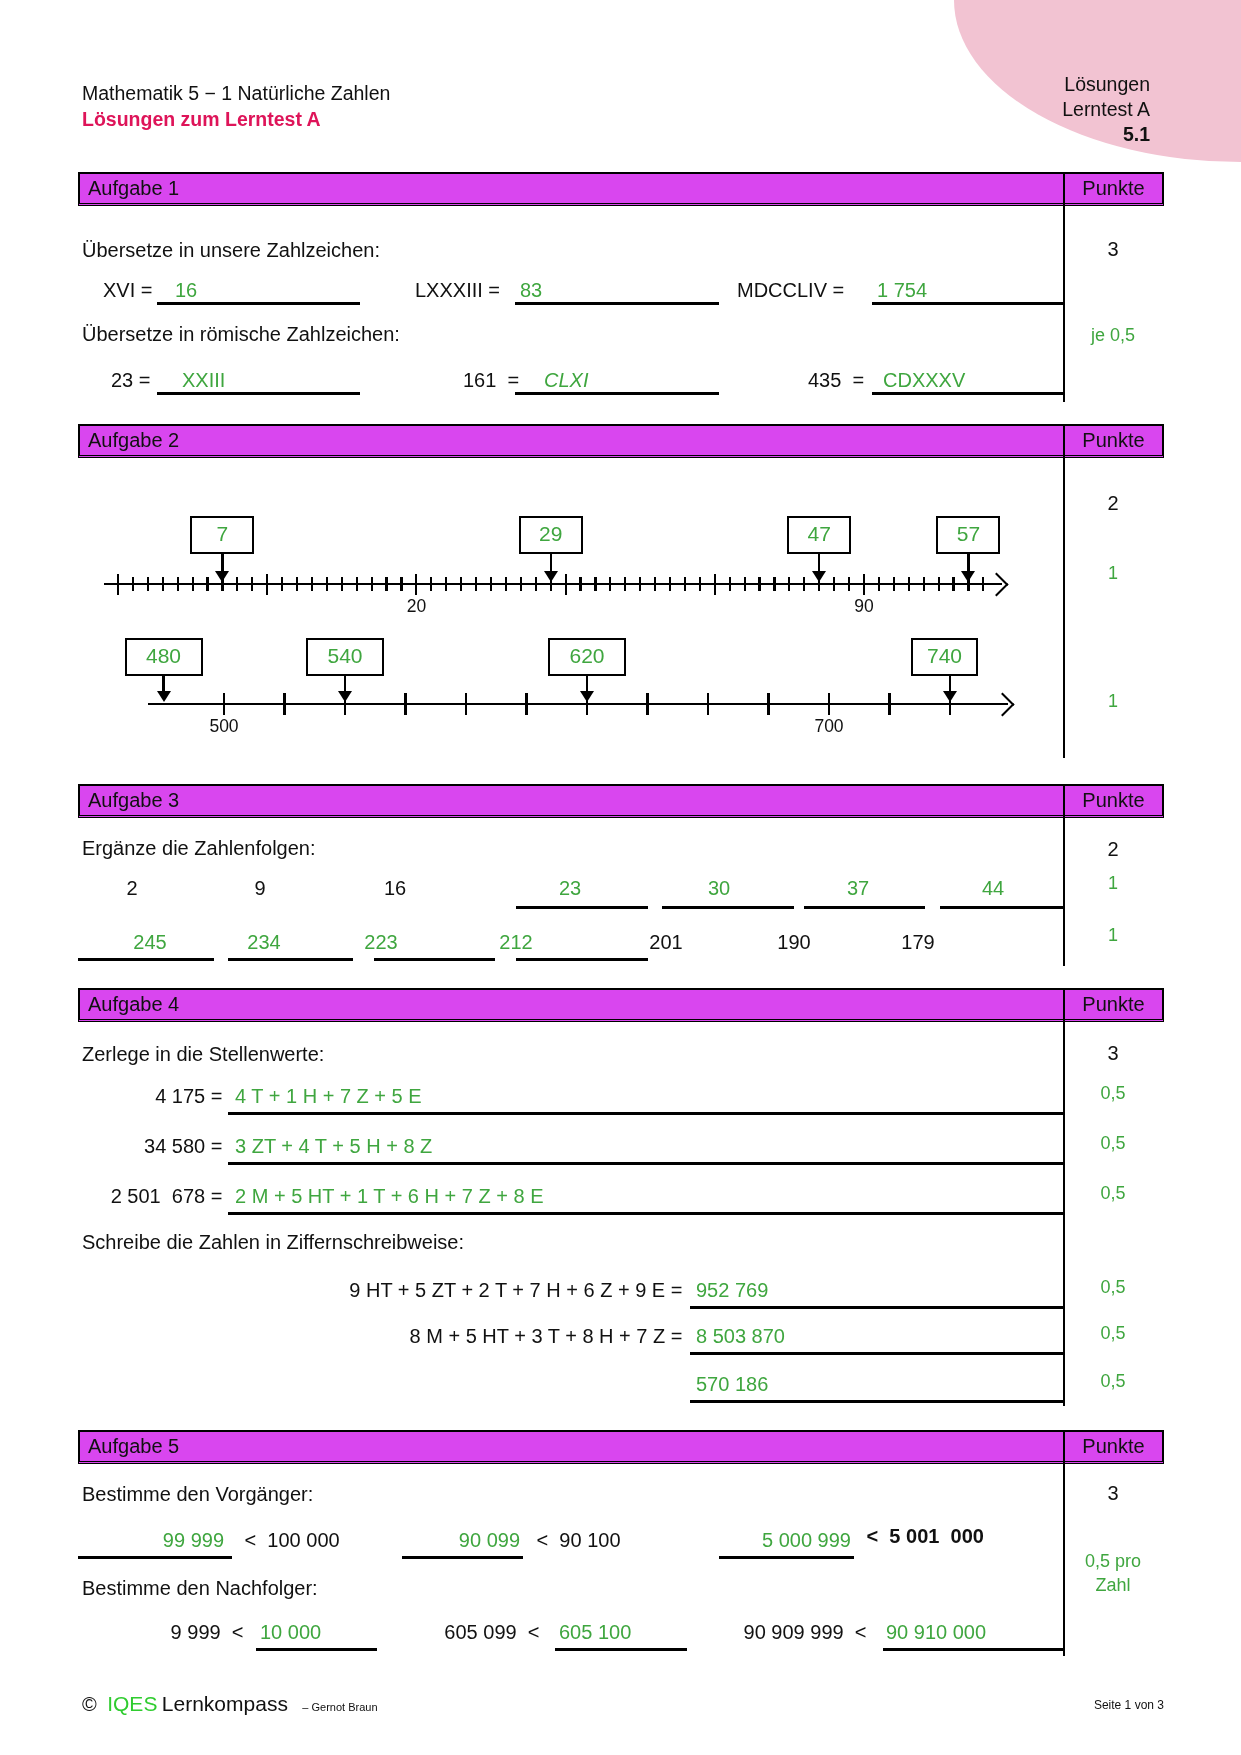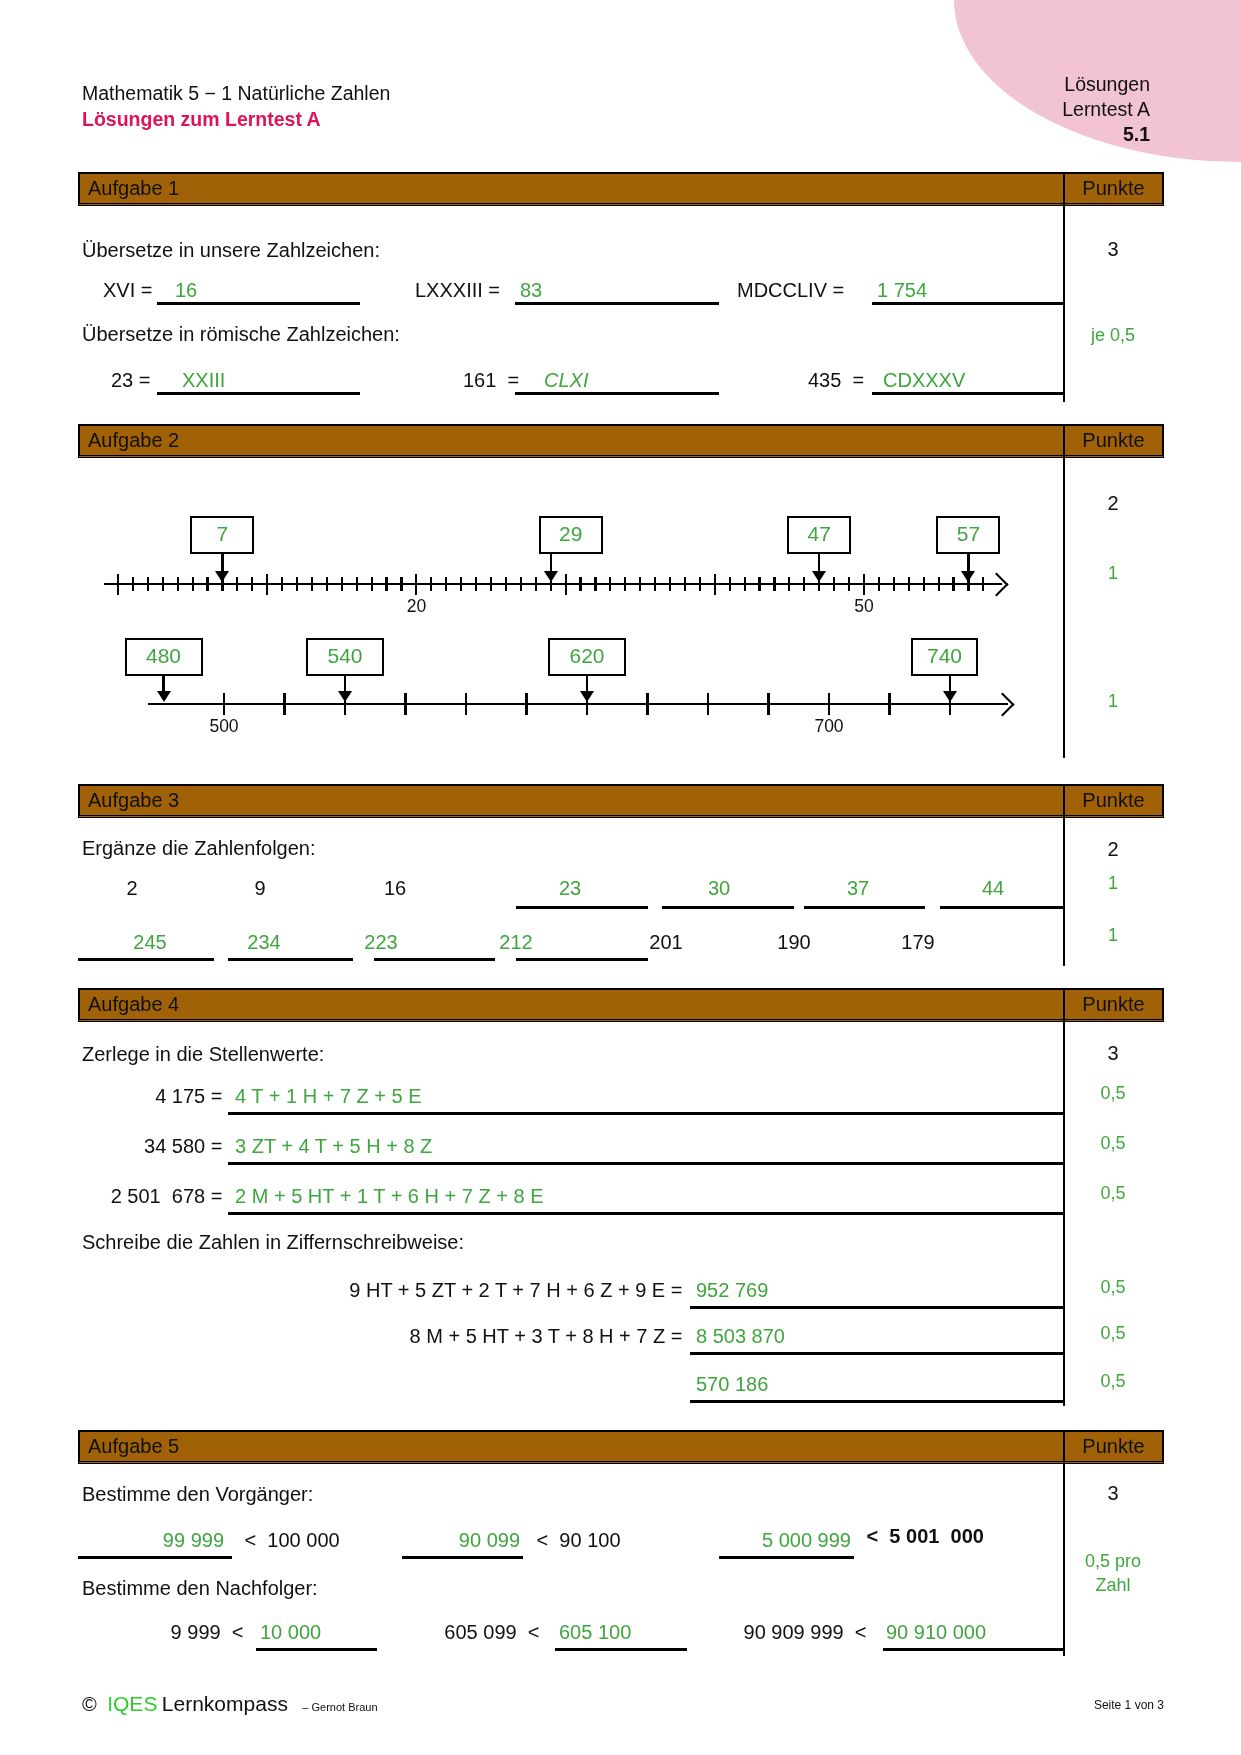--- a/index.html
+++ b/index.html
@@ -8,21 +8,21 @@
         font-family:"Liberation Sans",sans-serif;color:#111;}
   .abs{position:absolute;}
   .txt{font-size:20px;line-height:24px;white-space:pre;}
   .grn{color:var(--grn);}
   .ctr{transform:translateX(-50%);}
   .ra{transform:translateX(-100%);}
   .ul{position:absolute;height:2.5px;background:#000;}
   .badge{position:absolute;top:0;right:0;width:287px;height:162px;background:var(--pink);
          border-bottom-left-radius:100% 100%;}
   .task{position:absolute;left:78px;width:1086px;}
-  .thead{position:absolute;left:0;top:0;width:100%;height:34px;background:#a16207;
+  .thead{position:absolute;left:0;top:0;width:100%;height:34px;background:#d946ef;
          border:2px solid #000;border-bottom:3px double #000;box-sizing:border-box;}
   .ttitle{position:absolute;left:8px;top:3px;font-size:20px;}
   .tpunkte{position:absolute;left:983px;width:101px;top:3px;font-size:20px;text-align:center;}
   .divider{position:absolute;left:985px;top:0;width:2px;height:100%;background:#000;}
   .box{position:absolute;border:2px solid #000;background:#fff;text-align:center;
        font-size:21px;color:var(--grn);box-sizing:border-box;}
 </style>
 </head>
 <body>
 
@@ -129,25 +129,25 @@
       <div class="abs" style="left: 784.9px; top: 149.5px; width: 2.2px; height: 21px; background: rgb(0, 0, 0);"></div>
       <div class="abs" style="left: 799.82px; top: 153px; width: 2.2px; height: 14px; background: rgb(0, 0, 0);"></div>
       <div class="abs" style="left: 814.74px; top: 153px; width: 2.2px; height: 14px; background: rgb(0, 0, 0);"></div>
       <div class="abs" style="left: 829.66px; top: 153px; width: 2.2px; height: 14px; background: rgb(0, 0, 0);"></div>
       <div class="abs" style="left: 844.58px; top: 153px; width: 2.2px; height: 14px; background: rgb(0, 0, 0);"></div>
       <div class="abs" style="left: 859.5px; top: 153px; width: 2.2px; height: 14px; background: rgb(0, 0, 0);"></div>
       <div class="abs" style="left: 874.42px; top: 153px; width: 2.2px; height: 14px; background: rgb(0, 0, 0);"></div>
       <div class="abs" style="left: 889.34px; top: 153px; width: 2.2px; height: 14px; background: rgb(0, 0, 0);"></div>
       <div class="abs" style="left: 904.26px; top: 153px; width: 2.2px; height: 14px; background: rgb(0, 0, 0);"></div>
       <div class="abs ctr" style="left: 338.4px; top: 172px; font-size: 17.5px;">20</div>
-      <div class="abs ctr" style="left: 786px; top: 172px; font-size: 17.5px;">50</div>
+      <div class="abs ctr" style="left: 786px; top: 172px; font-size: 17.5px;">90</div>
       <div class="box" style="left: 112.44px; top: 92px; width: 64px; height: 38px; line-height: 32px;">7</div>
       <div class="abs" style="left: 143.34px; top: 130px; width: 2.2px; height: 18px; background: rgb(0, 0, 0);"></div>
       <div class="abs" style="left: 137.44px; top: 147px; width: 0px; height: 0px; border-left: 7px solid transparent; border-right: 7px solid transparent; border-top: 11px solid rgb(0, 0, 0);"></div>
-      <div class="box" style="left: 440.68px; top: 92px; width: 64px; height: 38px; line-height: 32px; margin-left: 20px;">29</div>
+      <div class="box" style="left: 440.68px; top: 92px; width: 64px; height: 38px; line-height: 32px;">29</div>
       <div class="abs" style="left: 471.58px; top: 130px; width: 2.2px; height: 18px; background: rgb(0, 0, 0);"></div>
       <div class="abs" style="left: 465.68px; top: 147px; width: 0px; height: 0px; border-left: 7px solid transparent; border-right: 7px solid transparent; border-top: 11px solid rgb(0, 0, 0);"></div>
       <div class="box" style="left: 709.24px; top: 92px; width: 64px; height: 38px; line-height: 32px;">47</div>
       <div class="abs" style="left: 740.14px; top: 130px; width: 2.2px; height: 18px; background: rgb(0, 0, 0);"></div>
       <div class="abs" style="left: 734.24px; top: 147px; width: 0px; height: 0px; border-left: 7px solid transparent; border-right: 7px solid transparent; border-top: 11px solid rgb(0, 0, 0);"></div>
       <div class="box" style="left: 858.44px; top: 92px; width: 64px; height: 38px; line-height: 32px;">57</div>
       <div class="abs" style="left: 889.34px; top: 130px; width: 2.2px; height: 18px; background: rgb(0, 0, 0);"></div>
       <div class="abs" style="left: 883.44px; top: 147px; width: 0px; height: 0px; border-left: 7px solid transparent; border-right: 7px solid transparent; border-top: 11px solid rgb(0, 0, 0);"></div>
       <div class="abs" style="left: 70px; top: 278.7px; width: 860px; height: 2.6px; background: rgb(0, 0, 0);"></div>
       <div class="abs" style="left: 916px; top: 272px; width: 15px; height: 15px; border-top: 2.6px solid rgb(0, 0, 0); border-right: 2.6px solid rgb(0, 0, 0); transform: rotate(45deg);"></div>

